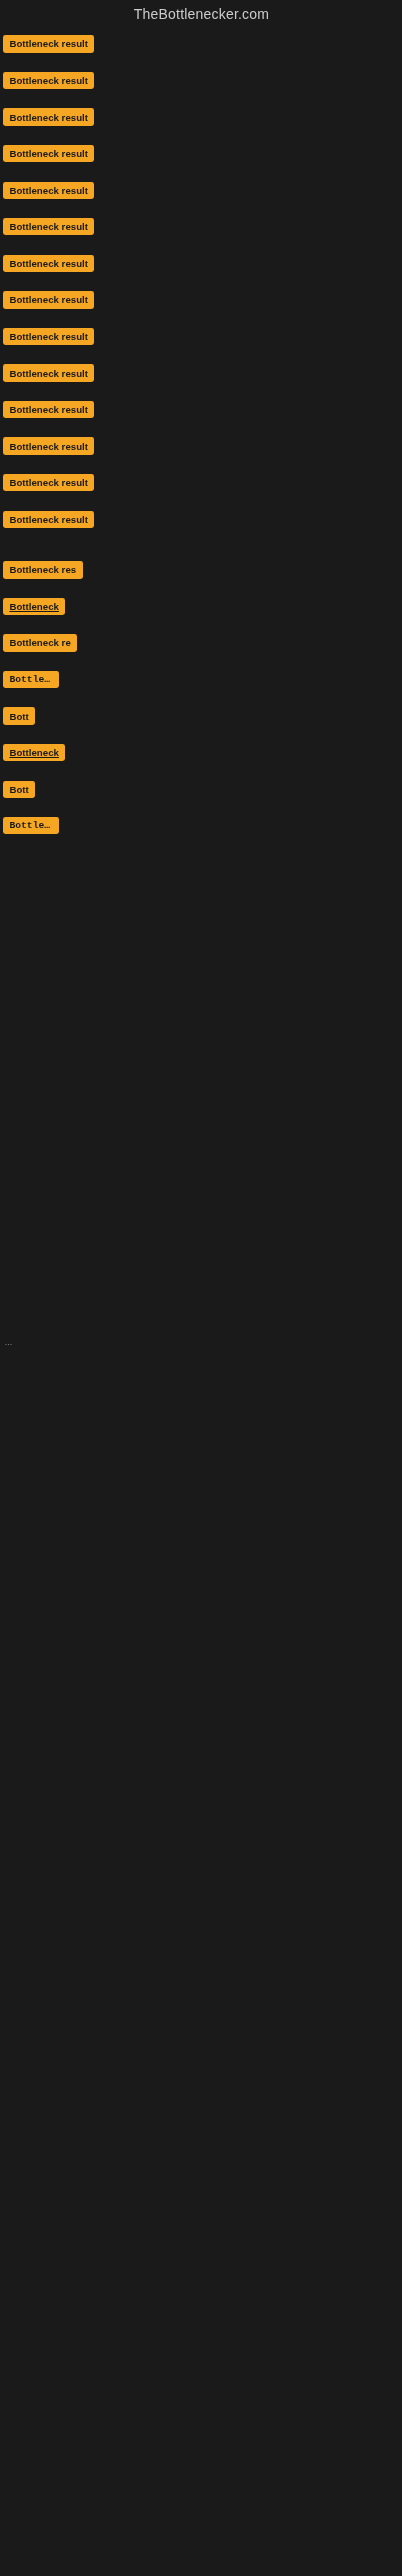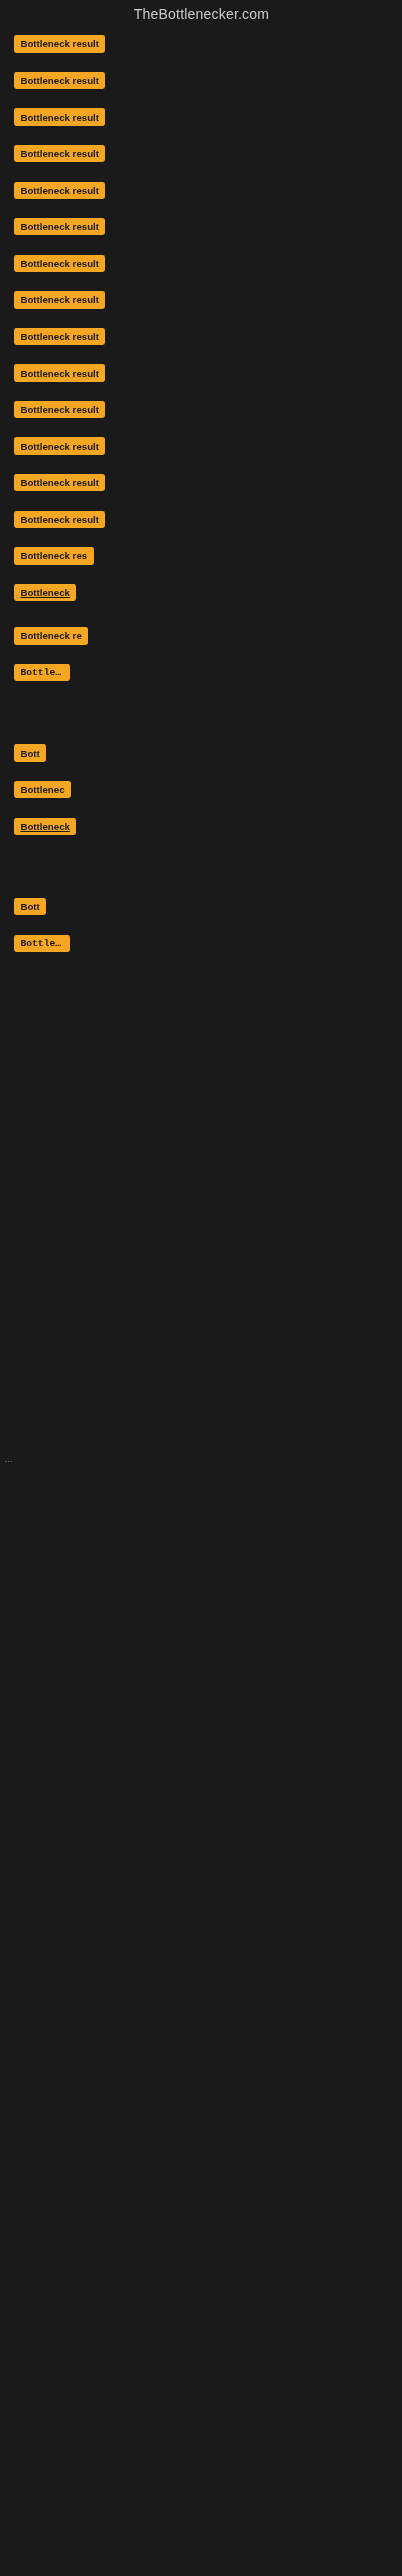--- a/index.html
+++ b/index.html
@@ -35,36 +35,36 @@
       color: #1a1a1a;
       font-size: 9.7px;
       font-weight: bold;
       padding: 3.2px 6.4px;
       border-radius: 2.4px;
       white-space: nowrap;
       overflow: hidden;
     }
 
     .items-container {
-      padding: 0 14px;
+      padding: 0 3px;
     }
 
     .ellipsis-row {
       color: #888;
       font-size: 8.9px;
       padding: 3.2px 3.2px;
     }
 
     
     .badge-full { max-width: 141px; }
-    .badge-w130 { max-width: 105px; }
+    .badge-w130 { max-width: 105px; margin-top: 14px; }
     .badge-w100 { max-width: 81px; }
     .badge-w80  { max-width: 64px; text-decoration: underline; }
     .badge-w70  { max-width: 56px; font-family: Liberation Mono, monospace; }
-    .badge-w45  { max-width: 36px; margin-top: 44px; }
+    .badge-w45  { max-width: 36px; }
   </style>
 </head>
 <body>
 
 <div class="site-header">TheBottlenecker.com</div>
 
 <div class="items-container">
 <div class="bottleneck-item"><div class="bottleneck-badge badge-full" style="max-width: 141px; overflow: hidden; text-overflow: ellipsis;">Bottleneck result</div></div>
     <div class="bottleneck-item"><div class="bottleneck-badge badge-full" style="max-width: 141px; overflow: hidden; text-overflow: ellipsis;">Bottleneck result</div></div>
     <div class="bottleneck-item"><div class="bottleneck-badge badge-full" style="max-width: 141px; overflow: hidden; text-overflow: ellipsis;">Bottleneck result</div></div>
@@ -74,23 +74,22 @@
     <div class="bottleneck-item"><div class="bottleneck-badge badge-full" style="max-width: 141px; overflow: hidden; text-overflow: ellipsis;">Bottleneck result</div></div>
     <div class="bottleneck-item"><div class="bottleneck-badge badge-full" style="max-width: 141px; overflow: hidden; text-overflow: ellipsis;">Bottleneck result</div></div>
     <div class="bottleneck-item"><div class="bottleneck-badge badge-full" style="max-width: 141px; overflow: hidden; text-overflow: ellipsis;">Bottleneck result</div></div>
     <div class="bottleneck-item"><div class="bottleneck-badge badge-full" style="max-width: 141px; overflow: hidden; text-overflow: ellipsis;">Bottleneck result</div></div>
     <div class="bottleneck-item"><div class="bottleneck-badge badge-full" style="max-width: 141px; overflow: hidden; text-overflow: ellipsis;">Bottleneck result</div></div>
     <div class="bottleneck-item"><div class="bottleneck-badge badge-full" style="max-width: 141px; overflow: hidden; text-overflow: ellipsis;">Bottleneck result</div></div>
     <div class="bottleneck-item"><div class="bottleneck-badge badge-full" style="max-width: 141px; overflow: hidden; text-overflow: ellipsis;">Bottleneck result</div></div>
     <div class="bottleneck-item"><div class="bottleneck-badge badge-full" style="max-width: 141px; overflow: hidden; text-overflow: ellipsis;">Bottleneck result</div></div>
     <div class="bottleneck-item"><div class="bottleneck-badge badge-w130" style="max-width: 105px; overflow: hidden; text-overflow: ellipsis;">Bottleneck res</div></div>
     <div class="bottleneck-item"><div class="bottleneck-badge badge-w80" style="max-width: 64px; overflow: hidden; text-overflow: ellipsis;">Bottleneck</div></div>
-    <div class="bottleneck-item"><div class="bottleneck-badge badge-w100" style="max-width: 81px; overflow: hidden; text-overflow: ellipsis; margin-top: 7px;">Bottleneck re</div></div>
+    <div class="bottleneck-item"><div class="bottleneck-badge badge-w100" style="max-width: 81px; overflow: hidden; text-overflow: ellipsis;">Bottleneck re</div></div>
     <div class="bottleneck-item"><div class="bottleneck-badge badge-w70" style="max-width: 56px; overflow: hidden; text-overflow: ellipsis;">Bottlene</div></div>
     <div class="bottleneck-item"><div class="bottleneck-badge badge-w45" style="max-width: 36px; overflow: hidden; text-overflow: ellipsis;">Bott</div></div>
-    <div class="bottleneck-item"><div class="bottleneck-badge badge-w75" style="max-width: 60px; overflow: hidden; text-overflow: ellipsis;">Bottlenec</div></div>
     <div class="bottleneck-item"><div class="bottleneck-badge badge-w80" style="max-width: 64px; overflow: hidden; text-overflow: ellipsis;">Bottleneck</div></div>
     <div class="bottleneck-item"><div class="bottleneck-badge badge-w45" style="max-width: 36px; overflow: hidden; text-overflow: ellipsis;">Bott</div></div>
     <div class="bottleneck-item"><div class="bottleneck-badge badge-w70" style="max-width: 56px; overflow: hidden; text-overflow: ellipsis;">Bottlene</div></div>
   </div>
 
 <div class="ellipsis-row" style="margin-top: 483px; padding-left: 4.8px;">...</div>
 
 
 </body></html>

